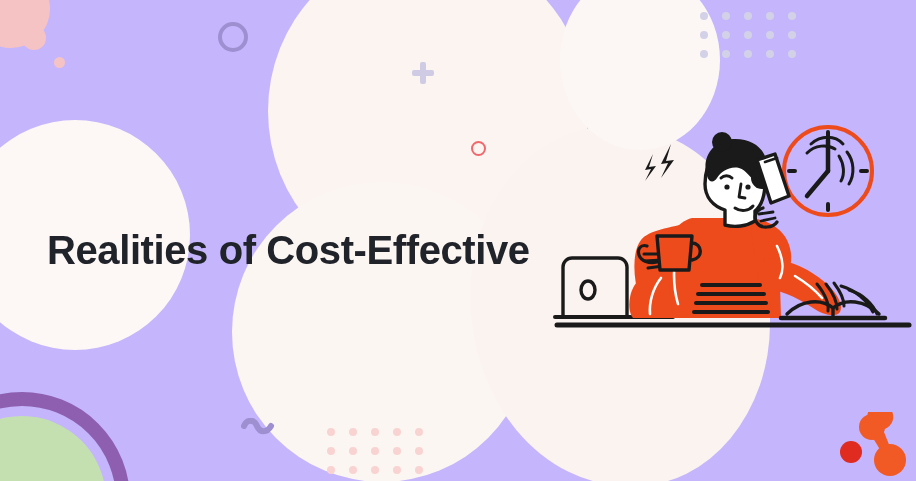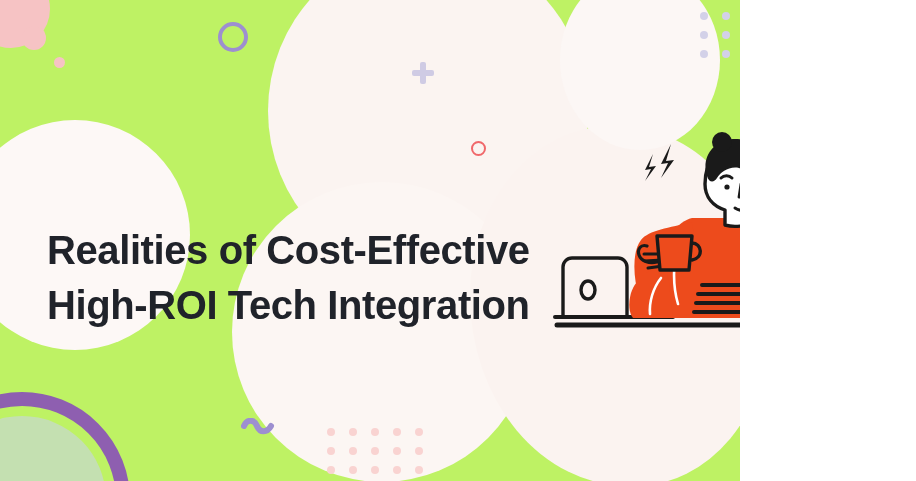--- a/index.html
+++ b/index.html
@@ -1,23 +1,23 @@
 <!DOCTYPE html>
 <html><head>
 <meta charset="utf-8">
 <style>
   html,body{margin:0;padding:0;background:#ffffff;}
   body{font-family:"Liberation Sans", sans-serif;}
 
   #banner{
     position:relative;
-    width:740px;
+    width:916px;
     height:481px;
     overflow:hidden;
-    background:#bef264;
+    background:#c4b5fd;
   }
 
   
   .blob{position:absolute;border-radius:50%;pointer-events:none;}
   .blob-a{left:268px;top:-54px;width:320px;height:330px;background:#FBF4F1;}
   .blob-b{left:232px;top:182px;width:300px;height:300px;background:#FCF6F3;}
   .blob-c{left:470px;top:126px;width:300px;height:360px;background:#FBF3F0;border-radius:48% 52% 46% 54%;}
   .blob-d{left:-40px;top:120px;width:230px;height:230px;background:#FDF8F6;}
   .blob-e{left:560px;top:-30px;width:160px;height:180px;background:#FCF7F5;}
 
@@ -156,21 +156,20 @@
   <svg class="molecule" viewBox="0 0 78 69">
     <path d="M33 14 a13 13 0 1 1 0.1 0.1 Z" fill="#F15A24"></path>
     <circle cx="34" cy="15" r="13" fill="#F15A24"></circle>
     <circle cx="52" cy="48" r="16" fill="#F15A24"></circle>
     <path d="M30 18 L46 44 L58 50 L42 10 Z" fill="#F15A24"></path>
     <circle cx="13" cy="40" r="11" fill="#E02B20"></circle>
   </svg>
 
   <h1 class="headline">
     <span class="line">Realities of Cost-Effective</span>
-    <span class="line">High-ROI Tech Integration</span>
   </h1>
 
   <svg class="illustration" viewBox="0 0 367 222">
     <g fill="none" stroke="#1A1A1A" stroke-width="3.4" stroke-linecap="round" stroke-linejoin="round">
 
       <g>
         <circle cx="279" cy="53" r="44" stroke="#ED4B1C" stroke-width="4"></circle>
         <path d="M279 53 L279 22" stroke="#1A1A1A" stroke-width="4.5"></path>
         <path d="M279 53 L258 78" stroke="#1A1A1A" stroke-width="4.5"></path>
         <path d="M279 14 L279 20 M279 86 L279 92 M240 53 L246 53 M312 53 L318 53" stroke="#1A1A1A" stroke-width="4"></path>

